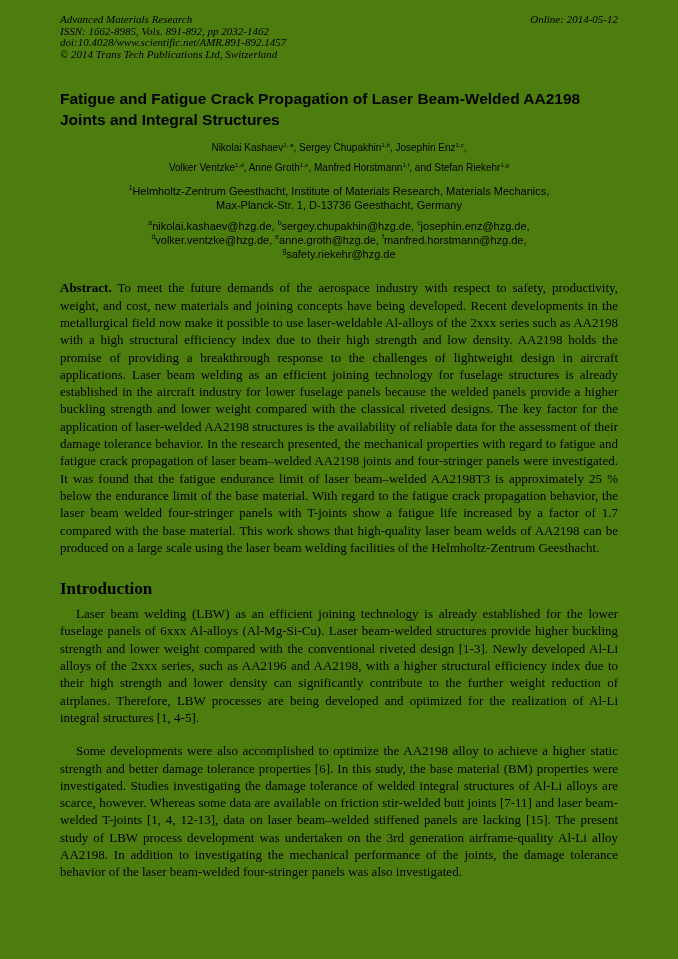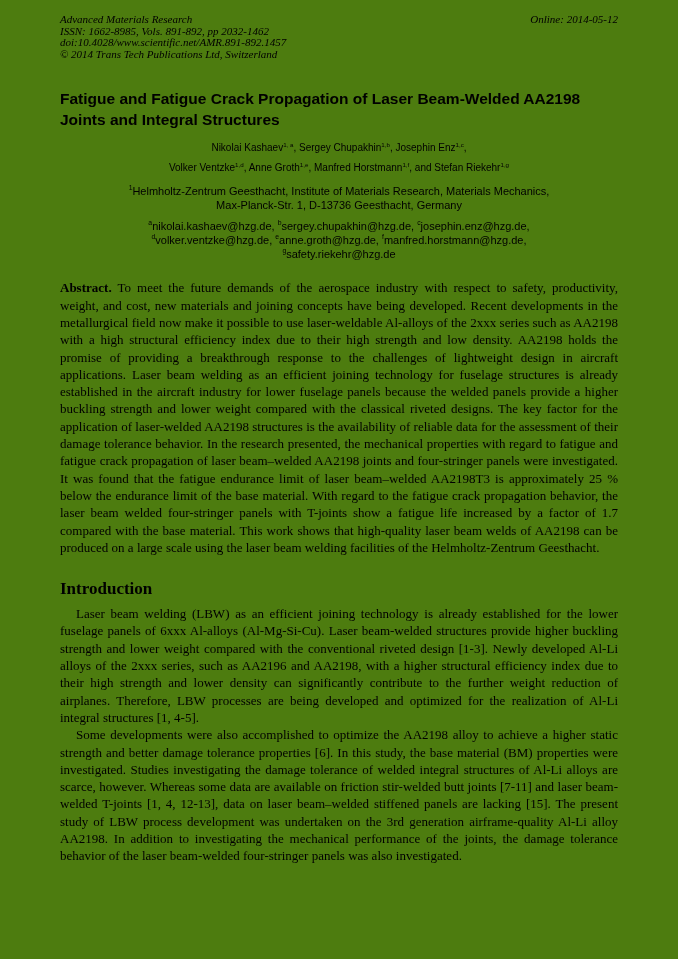--- a/index.html
+++ b/index.html
@@ -70,21 +70,21 @@
   .abstract { margin: 18px 0 0 0; }
   .abstract b { font-weight: 700; }
   .section-heading {
     margin: 24px 0 0 0;
     font-family: "Liberation Serif", "DejaVu Serif", serif;
     font-weight: 700;
     font-size: 17px;
     line-height: 17px;
   }
   .para { margin: 8px 0 0 0; text-indent: 16px; }
-  .para + .para { margin-top: 0; }
+  .para + .para { margin-top: 16px; }
 </style>
 </head>
 <body>
 
 <div class="page">
 
   <div class="jheader">
     <div class="left">
       <div>Advanced Materials Research</div>
       <div>ISSN: 1662-8985, Vols. 891-892, pp 2032-1462</div>

